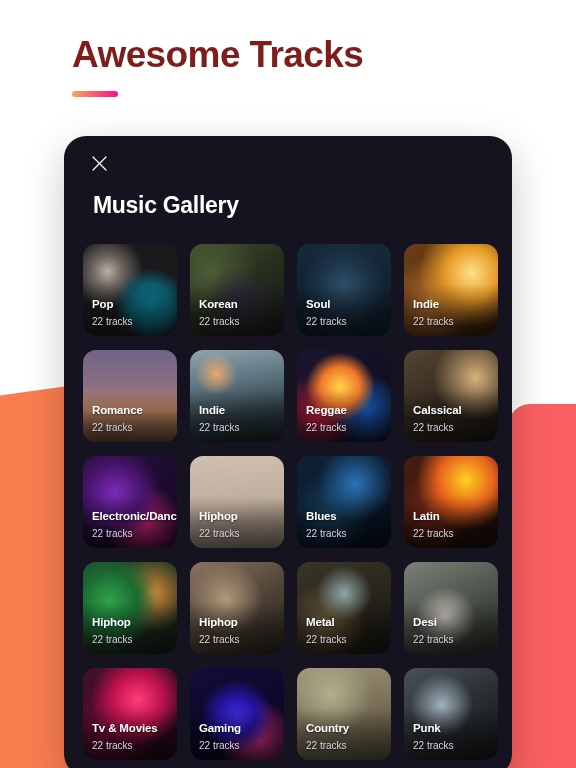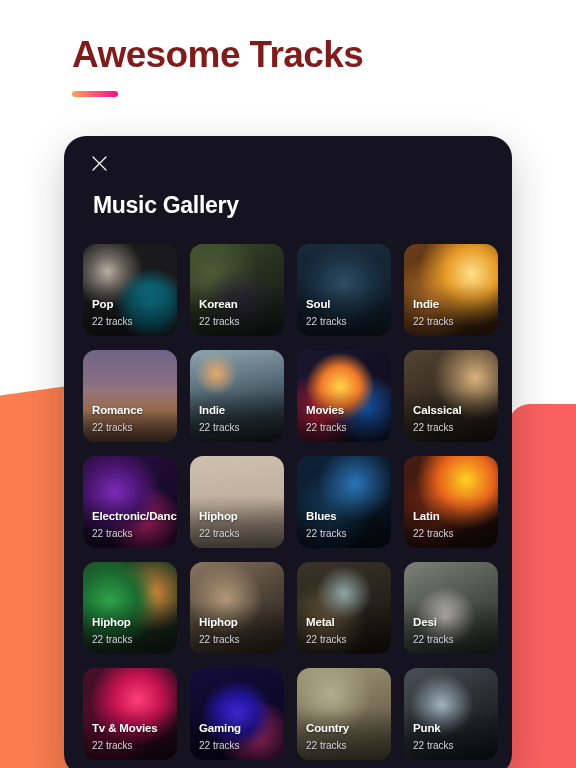--- a/index.html
+++ b/index.html
@@ -340,21 +340,21 @@
         <div class="tile-shade"></div>
         <div class="tile-text">
           <div class="tile-name">Indie</div>
           <div class="tile-count">22 tracks</div>
         </div>
       </div>
       <div class="tile">
         <div class="tile-art art-reggae"></div>
         <div class="tile-shade"></div>
         <div class="tile-text">
-          <div class="tile-name">Movies</div>
+          <div class="tile-name">Reggae</div>
           <div class="tile-count">22 tracks</div>
         </div>
       </div>
       <div class="tile">
         <div class="tile-art art-classical"></div>
         <div class="tile-shade"></div>
         <div class="tile-text">
           <div class="tile-name">Calssical</div>
           <div class="tile-count">22 tracks</div>
         </div>

